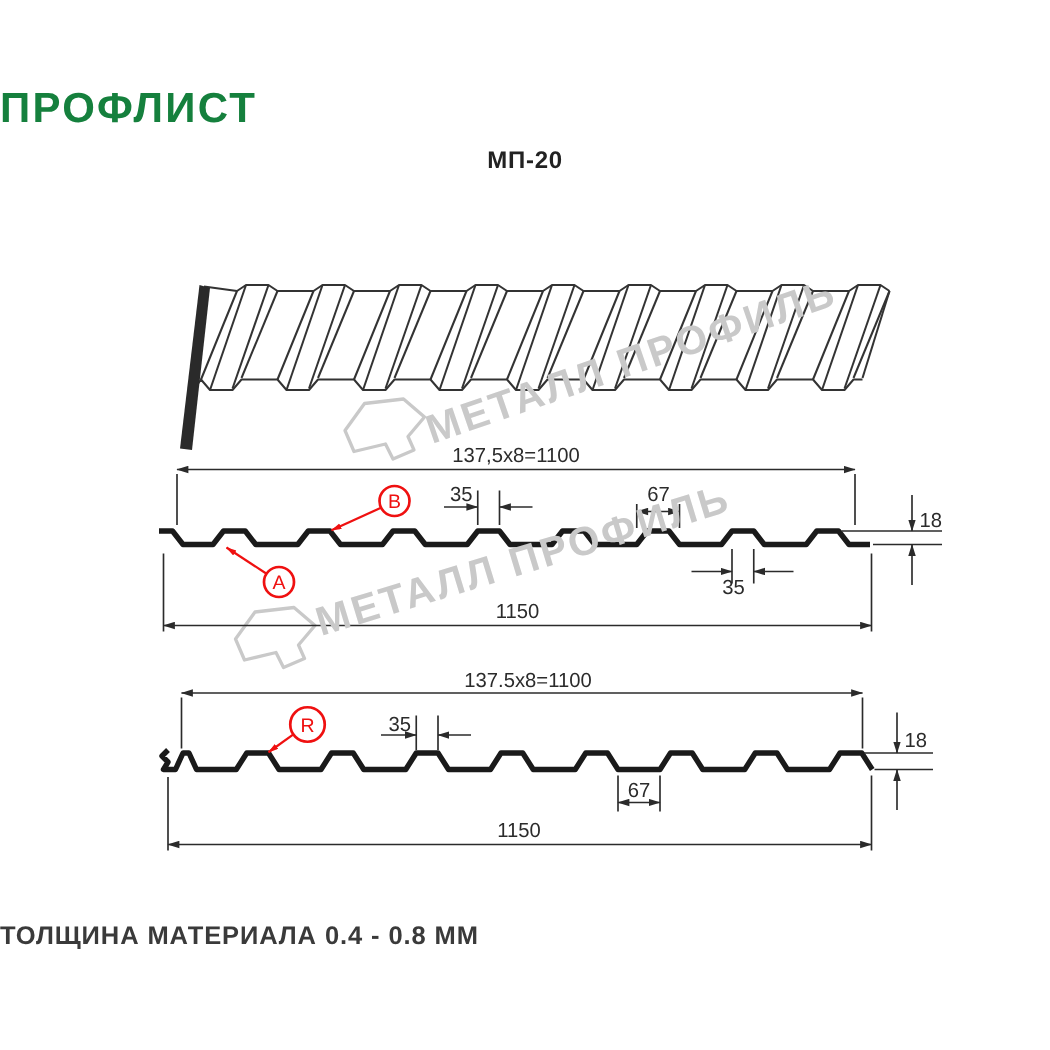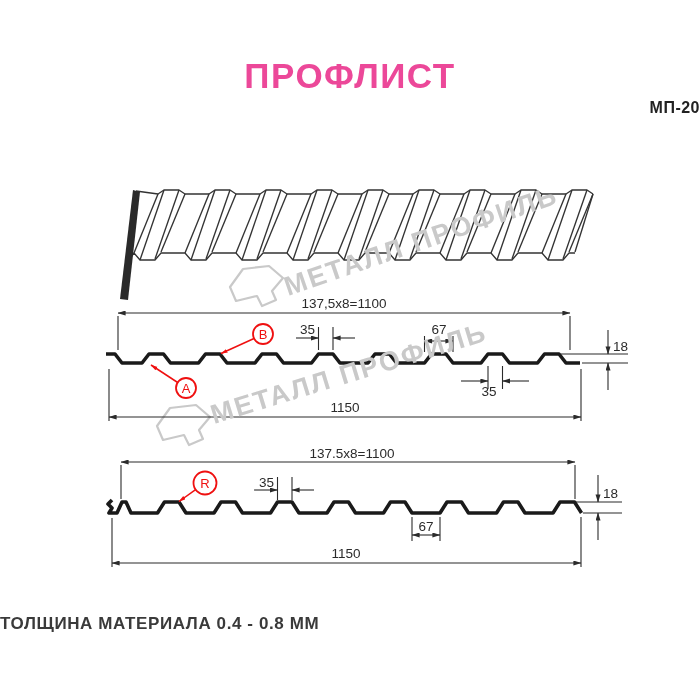--- a/index.html
+++ b/index.html
@@ -1,20 +1,20 @@
 <!DOCTYPE html>
 <html><head>
 <meta charset="utf-8">
 <style>
   html,body{margin:0;padding:0;background:#fff;}
   .page{position:relative;width:700px;height:700px;background:#ffffff;overflow:hidden;
         font-family:"Liberation Sans", sans-serif;}
-  .title{position:absolute;top:56px;left:0;right:0;text-align:center;
-         font-size:35px;font-weight:bold;letter-spacing:1.5px;color:#ec4899;}
-  .subtitle{position:absolute;top:99px;left:0;right:0;text-align:right;
+  .title{position:absolute;top:56px;left:0;right:0;text-align:left;
+         font-size:28px;font-weight:bold;letter-spacing:1.5px;color:#15803d;}
+  .subtitle{position:absolute;top:99px;left:0;right:0;text-align:center;
          font-size:16px;font-weight:600;letter-spacing:.5px;color:#222;}
   .footer{position:absolute;top:614px;left:0;right:0;text-align:left;
          font-size:17px;font-weight:600;letter-spacing:.6px;color:#3a3a3a;}
   svg{position:absolute;top:0;left:0;}
   text{font-family:"Liberation Sans", sans-serif;}
   .dim{font-size:13.5px;fill:#2b2b2b;}
   .wm{font-size:27px;font-weight:bold;letter-spacing:2px;fill:#c9c9c9;}
   .red{font-size:13px;font-weight:500;fill:#ef1010;}
 </style>
 </head>

